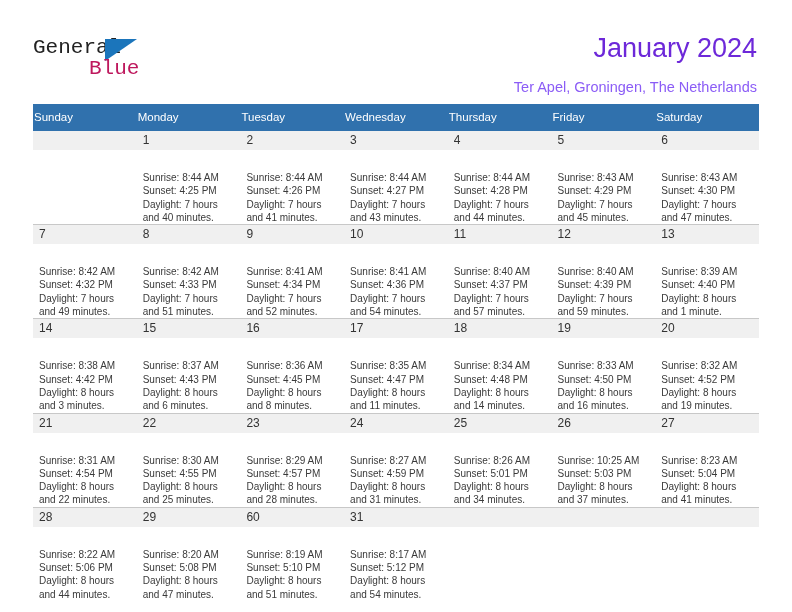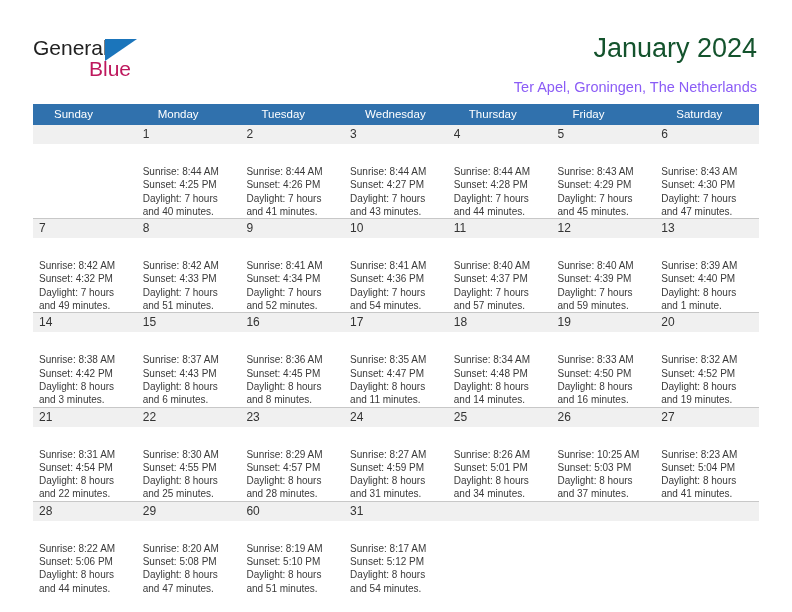--- a/index.html
+++ b/index.html
@@ -11,40 +11,40 @@
   }
   #page { position: relative; width: 792px; height: 612px; }
 
   
   .top {
     position: absolute;
     left: 0; top: 0; right: 0; height: 100px;
   }
   .logo {
     position: absolute; left: 33px; top: 36px;
-    width: 130px; height: 48px;
+    width: 130px; height: 48px; font-family: Liberation Mono, monospace;
   }
   .logo-general {
     position: absolute; left: 0; top: 0;
     font-size: 21px; color: #222222; letter-spacing: 0px;
     line-height: 24px;
   }
   .logo-blue {
     position: absolute; left: 56px; top: 21px;
     font-size: 21px; color: #be185d; line-height: 24px;
   }
   .logo-tri {
     position: absolute; left: 72px; top: 3px;
     width: 0; height: 0;
     border-left: 32px solid #1b75bb;
     border-bottom: 22px solid transparent;
   }
   .title {
     position: absolute; right: 35px; top: 33px;
-    font-size: 27px; color: #14532d; text-align: right;
+    font-size: 27px; color: #6d28d9; text-align: right;
     white-space: nowrap;
     margin-left: 38px;
   }
   .subtitle {
     position: absolute; right: 35px; top: 79px;
     font-size: 14.5px; color: #8b5cf6; text-align: right;
     white-space: nowrap;
   }
 
   
@@ -54,22 +54,22 @@
     width: 726px;
     border-collapse: collapse;
     table-layout: fixed;
   }
   table.cal th {
     background: #3071ad;
     color: #ffffff;
     font-size: 11.5px;
     font-weight: normal;
     text-align: left;
-    padding: 4px 0 5px 21px;
-    height: 21px;
+    padding: 4px 0 5px 1px;
+    height: 27px;
     border: none;
   }
   table.cal td {
     vertical-align: top;
     padding: 0;
     border-top: 1px solid #c8c8c8;
     height: 90px;
     background: #ffffff;
   }
   table.cal tr.week:first-child td { border-top: none; }

